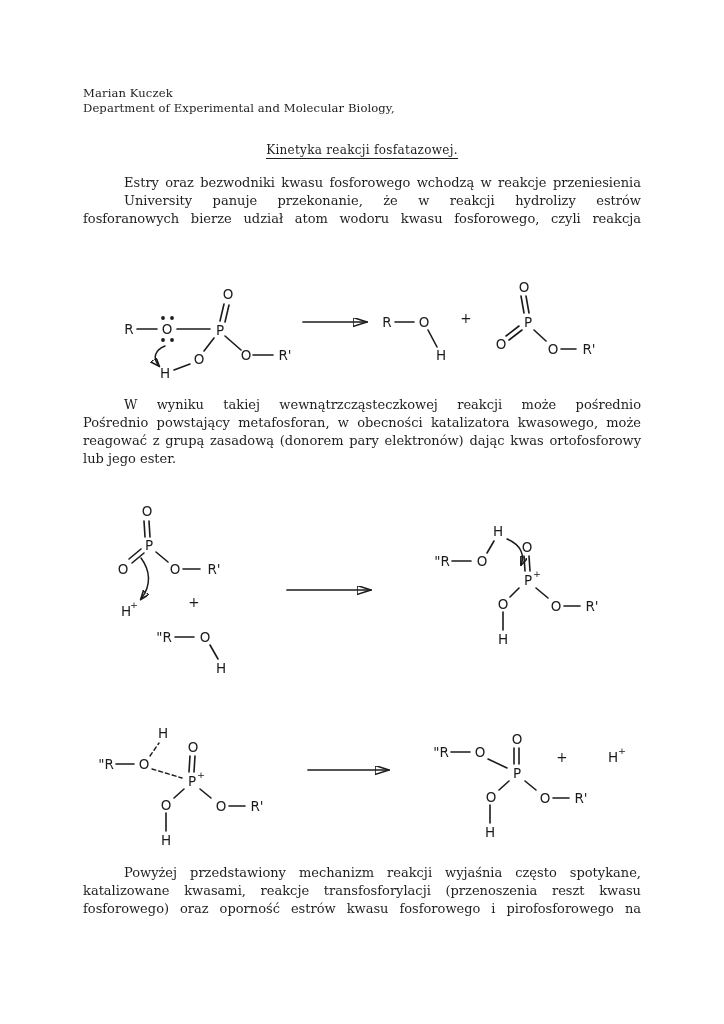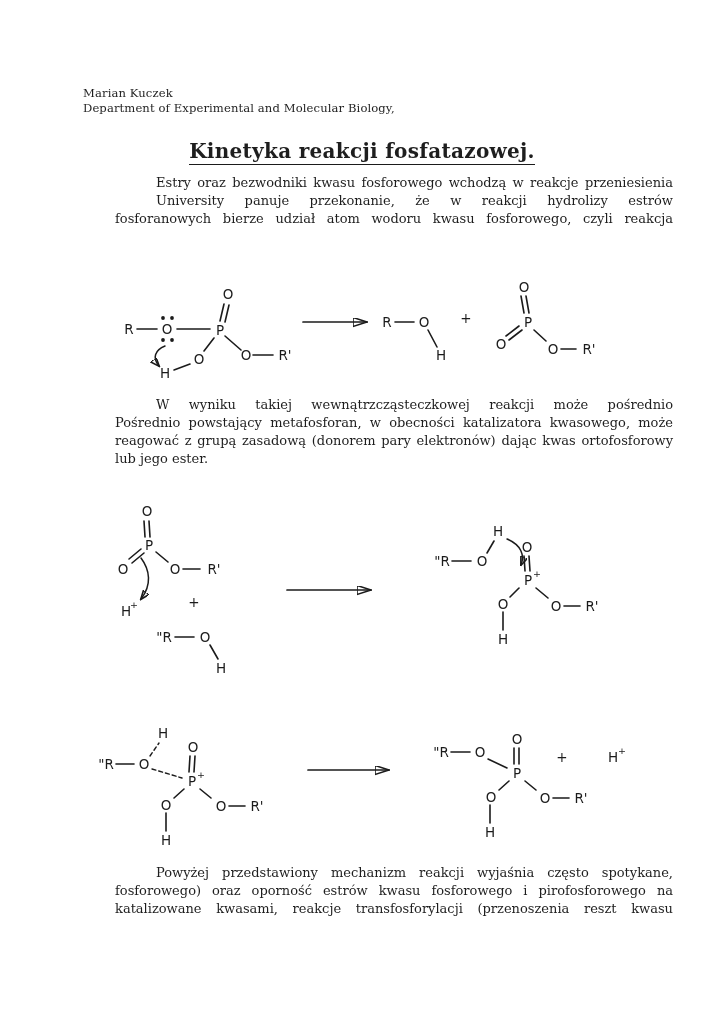--- a/index.html
+++ b/index.html
@@ -6,24 +6,24 @@
   .page {
     position:relative; width:724px; height:1024px; background:#ffffff;
     font-family:"DejaVu Serif", serif; color:#1e1e1e; overflow:hidden;border-radius:31px;
   }
   .author-block {
     position:absolute; left:83px; top:86px;
     font-size:11.6px; line-height:15px; white-space:nowrap; letter-spacing:0.1px;
   }
   .title-row { position:absolute; left:0; top:139px; width:724px; text-align:center; }
   .doc-title {
-    font-weight:bold; font-size:20px; letter-spacing:0.3px;
+    font-weight:normal; font-size:12px; letter-spacing:0.3px;
     border-bottom:1.6px solid #1b1b1b; padding-bottom:1px;
   }
-  .body-text { position:absolute; left:83px; width:558px; font-size:13px; line-height:18px;margin-left:32px; }
+  .body-text { position:absolute; left:83px; width:558px; font-size:13px; line-height:18px; }
   .ln { text-align:justify; text-align-last:justify; }
   .ln.last { text-align-last:left; }
   .ln.first { text-indent:41px; }
   .diag { position:absolute; left:0; width:724px; }
   .diag text {
     font-family:"DejaVu Sans", sans-serif; font-size:13.5px; fill:#1b1b1b;
     text-anchor:middle; dominant-baseline:central;
   }
   .diag text.sup { font-size:9.5px; }
   .diag line, .diag path { stroke:#1b1b1b; stroke-width:1.6; fill:none; stroke-linecap:round; }
@@ -211,18 +211,18 @@
       <text x="545" y="798" class="">O</text>
       <text x="581" y="798" class="">R'</text>
       <text x="562" y="757" class="">+</text>
       <text x="613" y="757" class="">H</text>
       <text x="622" y="750" class="sup">+</text>
     </svg>
 
   <div class="body-text" style="top:864px">
     <div>
         <div class="ln first">Powyżej przedstawiony mechanizm reakcji wyjaśnia często spotykane,</div>
+        <div class="ln">katalizowane kwasami, reakcje transfosforylacji (przenoszenia reszt kwasu</div>
         <div class="ln">fosforowego) oraz oporność estrów kwasu fosforowego i pirofosforowego na</div>
-        <div class="ln">katalizowane kwasami, reakcje transfosforylacji (przenoszenia reszt kwasu</div>
       </div>
   </div>
 
 </div>
 
 </body></html>

